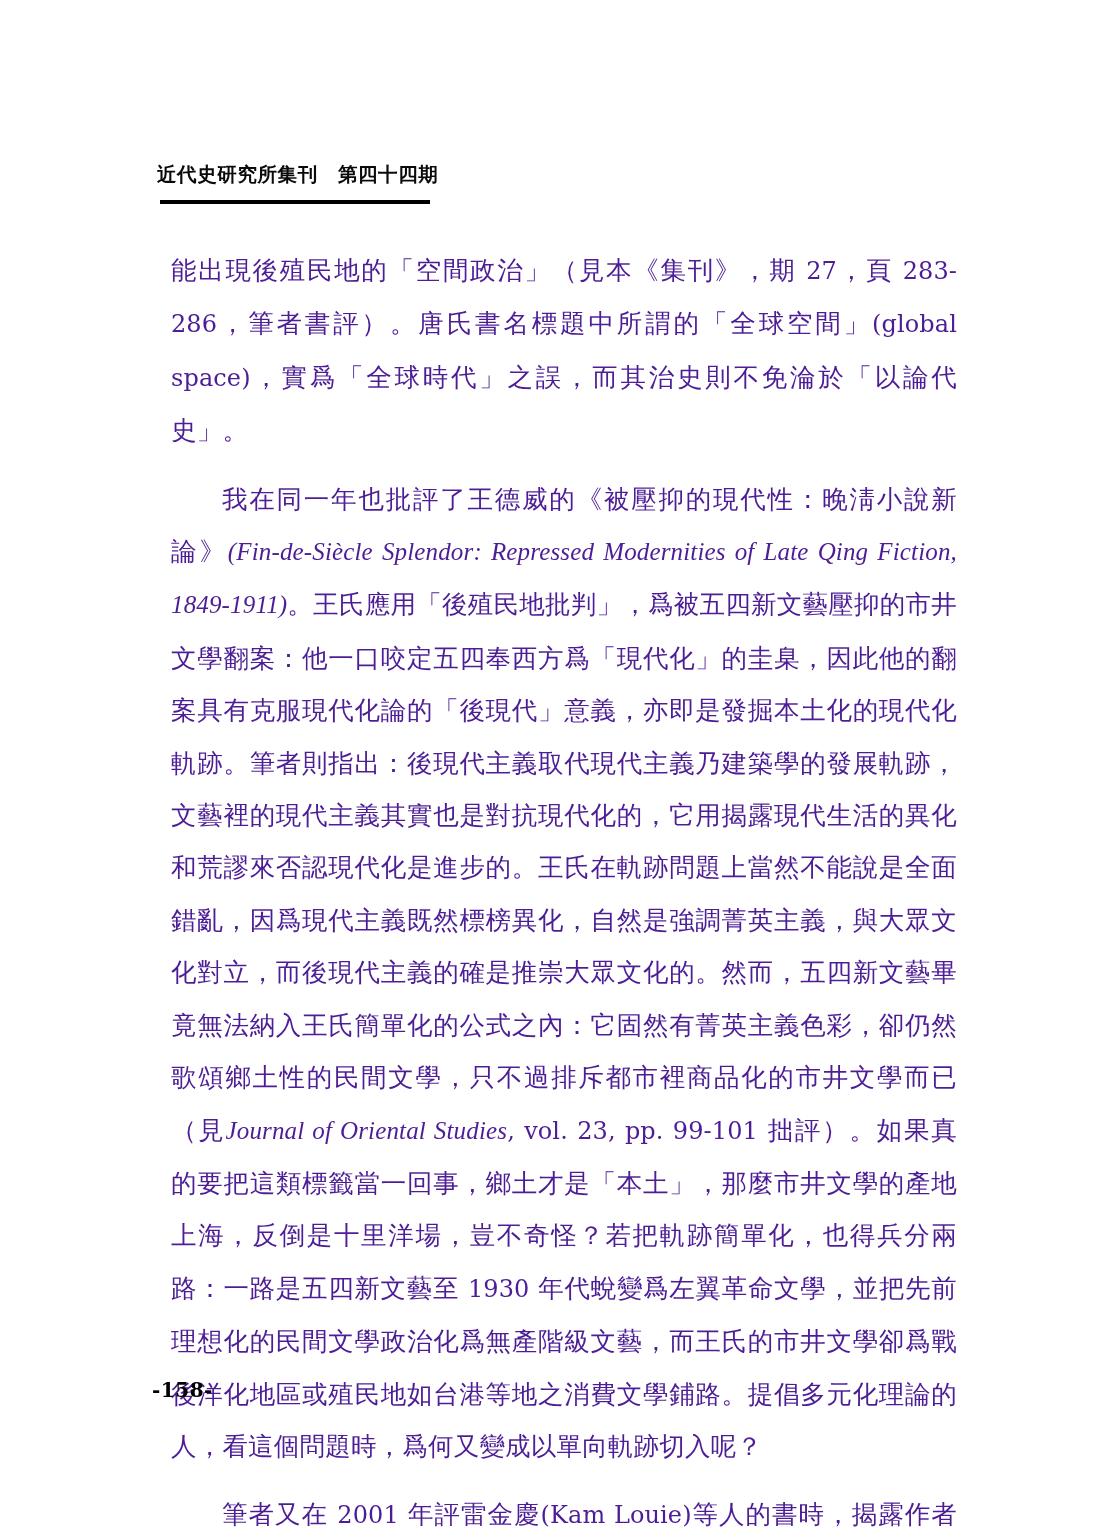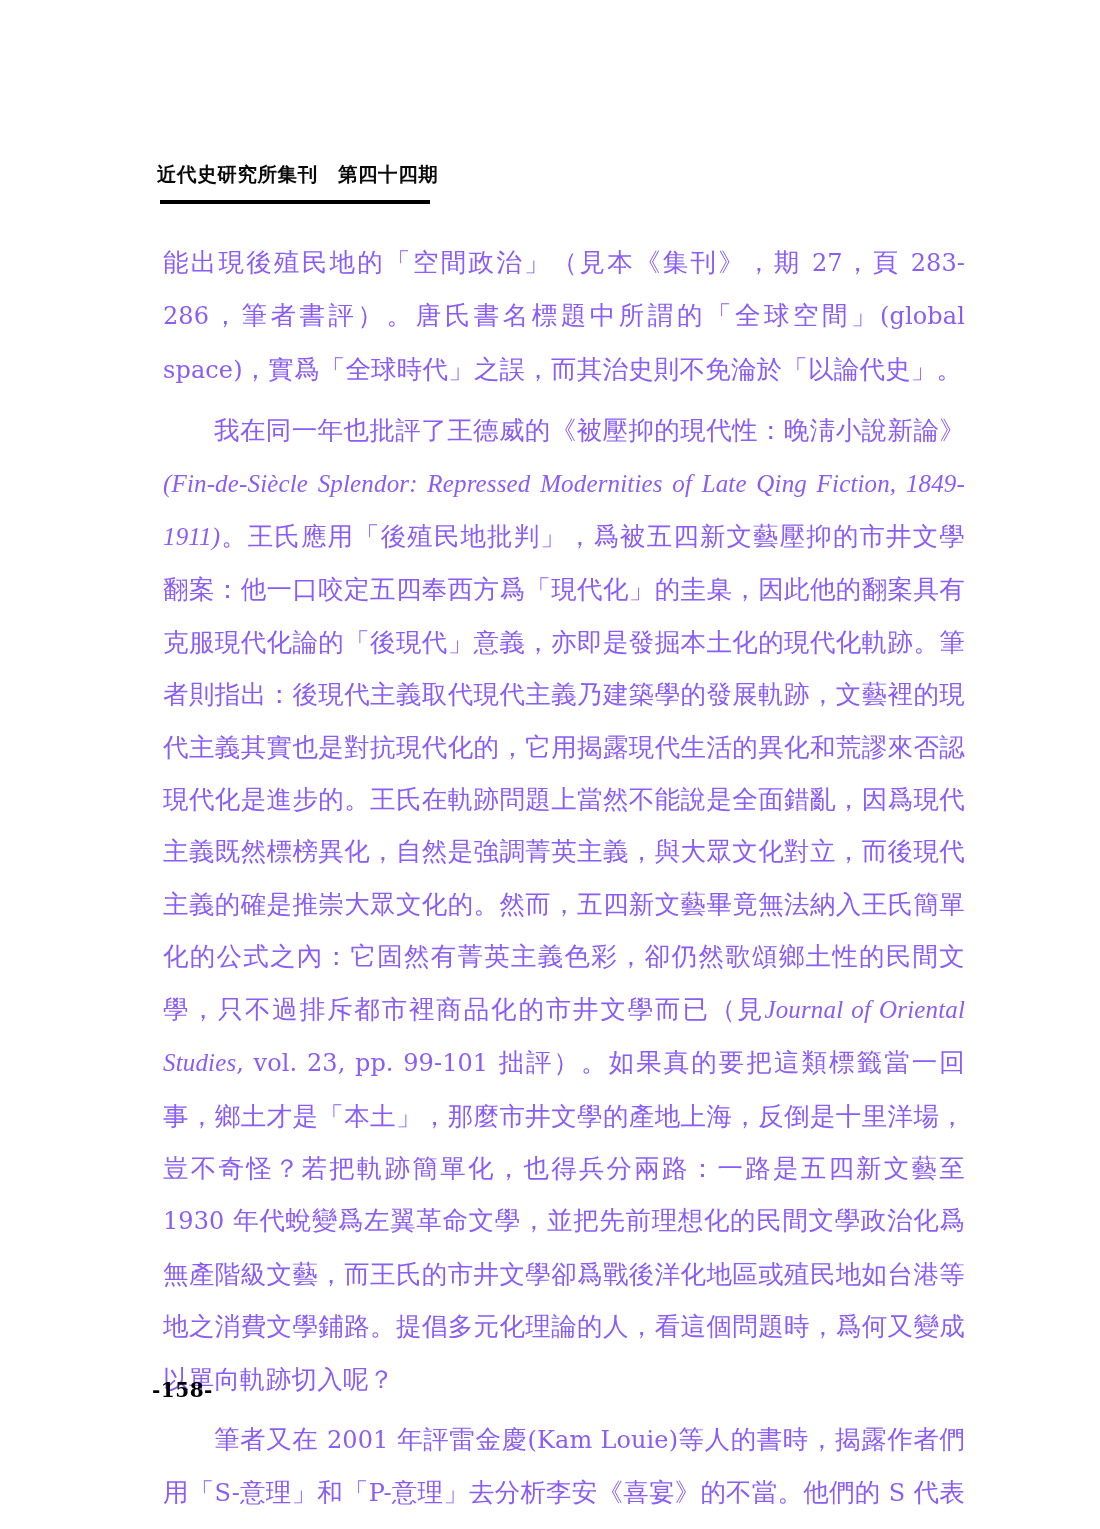--- a/index.html
+++ b/index.html
@@ -51,28 +51,28 @@
 
   
   .column {
     position: absolute;
     left: 155px;
     top: 228px;
     width: 818px;
   }
 
   p.para {
-    margin: 8px;
+    margin: 16px;
     font-size: 25.5px;
     line-height: 52.4px;
     text-align: justify;
     text-justify: inter-character;
     text-align-last: left;
     letter-spacing: 0.2px;
-    color: #8b5cf6;
+    color: #4c1d95;
     word-break: break-all;
     overflow-wrap: anywhere;
   }
   p.indent {
     text-indent: 2em;
   }
 
   
   .lat {
     font-family: "DejaVu Serif", "Liberation Serif", serif;

